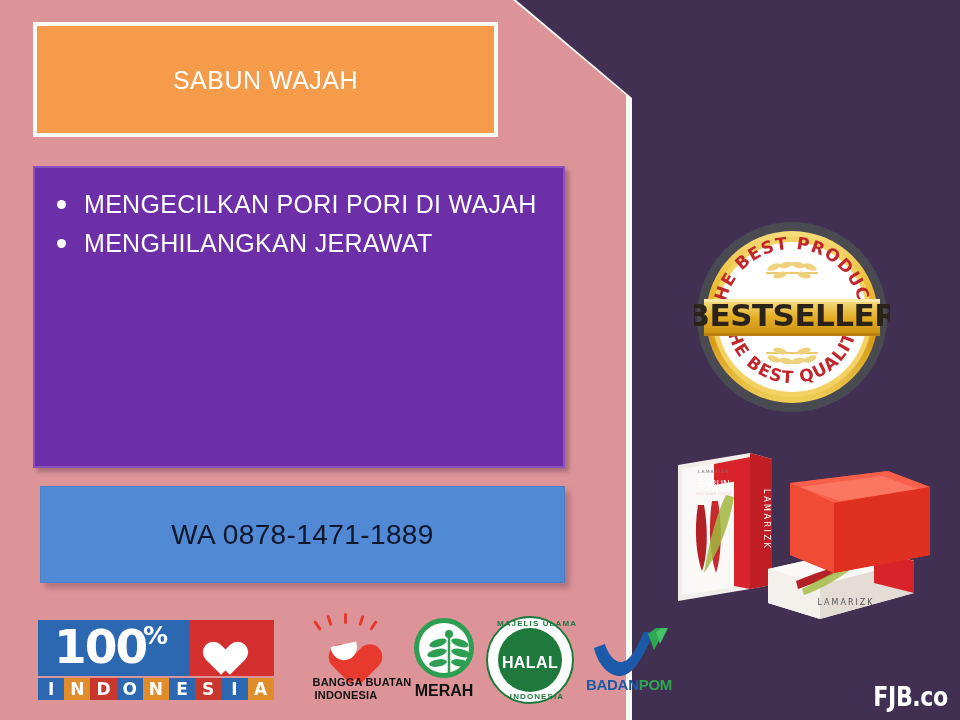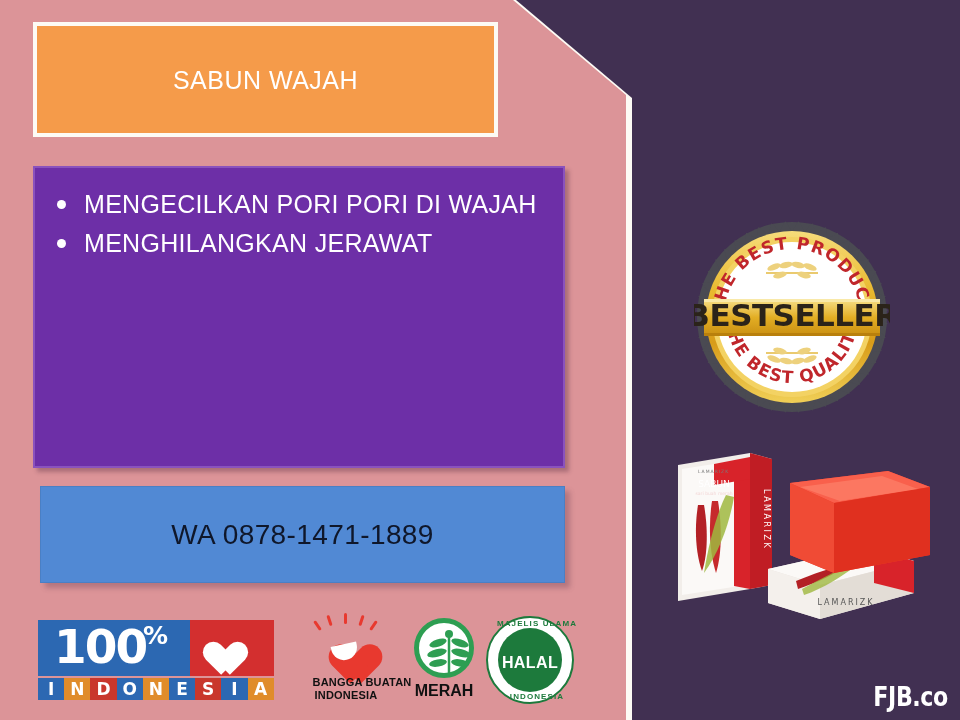--- a/index.html
+++ b/index.html
@@ -248,20 +248,30 @@
   </div>
 
   <div class="badge" id="badge-halal">
     <div class="outer"></div>
     <div class="inner"></div>
     <div class="halal-word">HALAL</div>
     <div class="arc-top">MAJELIS ULAMA</div>
     <div class="arc-bot">INDONESIA</div>
   </div>
 
+  <div class="badge" id="badge-pom">
+    <svg width="80" height="52" viewBox="0 0 80 52">
+      <path d="M2 22 C6 40 18 50 28 50 C40 50 50 34 62 6 L52 6 C42 28 36 36 29 36 C22 36 16 28 13 18 Z" fill="#1b5aa8"></path>
+      <path d="M56 8 L64 2 L74 2 L62 24 Z" fill="#2fa64f"></path>
+      <path d="M64 6 L70 2 L76 2 L68 18 Z" fill="#46c06a"></path>
+    </svg>
+    <div class="pom-text">
+      <span class="pom-badan">BADAN</span><span class="pom-pom">POM</span>
+    </div>
+  </div>
 
 </div>
 
 <div id="seal">
   <svg width="196" height="196" viewBox="0 0 196 196">
     <defs>
       <path id="arcTop" d="M 30 98 A 68 68 0 0 1 166 98" fill="none"></path>
       <path id="arcBot" d="M 32 98 A 66 66 0 0 0 164 98" fill="none"></path>
       <linearGradient id="goldGrad" x1="0" y1="0" x2="0" y2="1">
         <stop offset="0%" stop-color="#f6dc7a"></stop>

